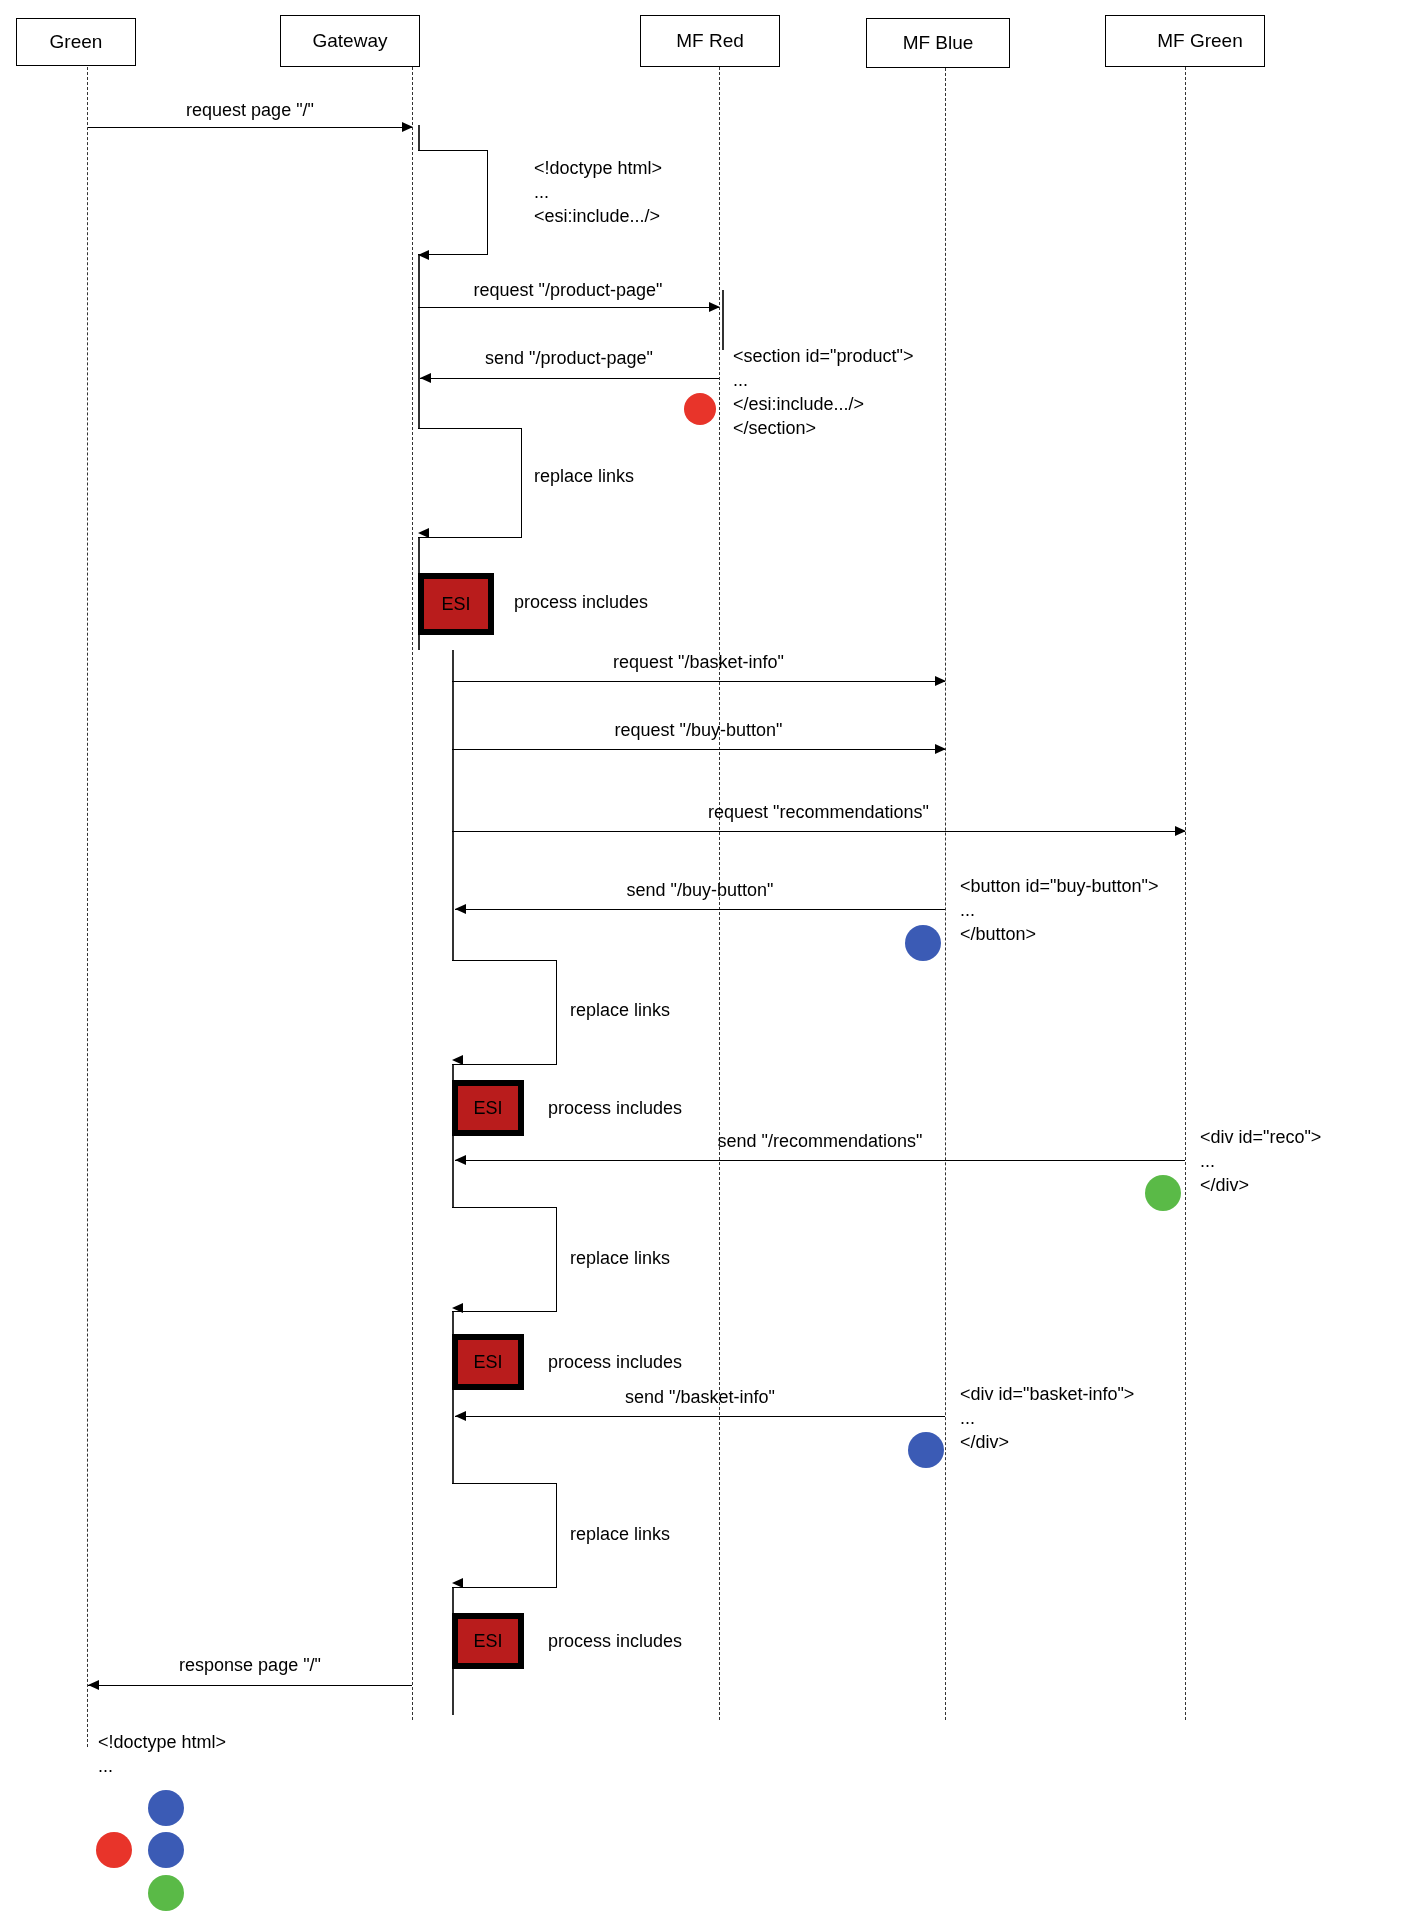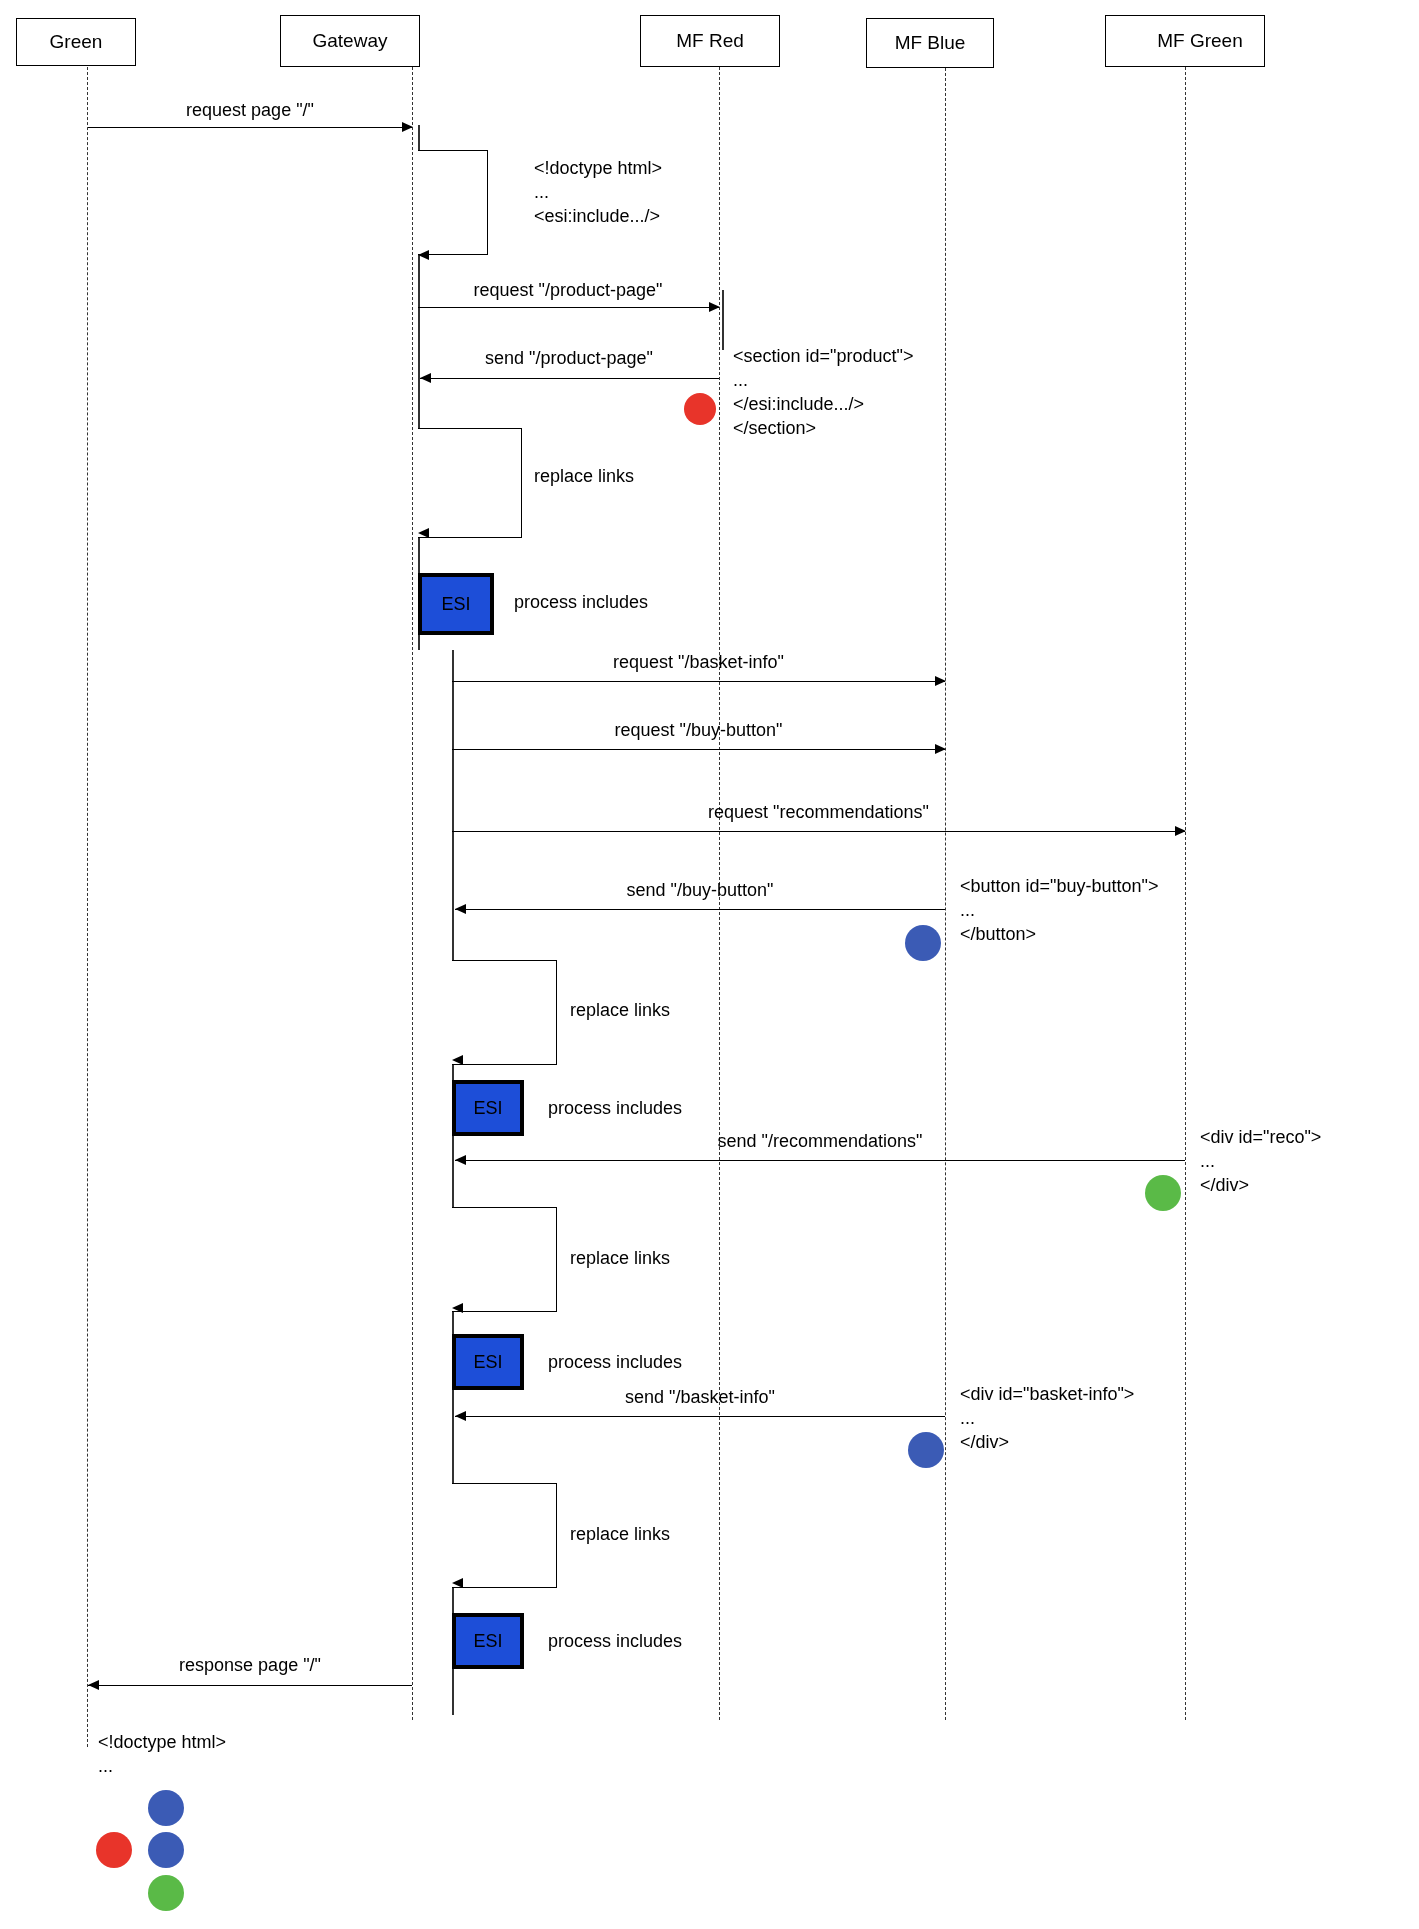--- a/index.html
+++ b/index.html
@@ -68,22 +68,22 @@
     background: #ffffff;
     box-sizing: border-box;
   }
   .self-label {
     position: absolute;
     font-size: 18px;
     white-space: nowrap;
   }
   .esi-box {
     position: absolute;
-    border: 4px solid #000000;
-    background: #1d4ed8;
+    border: 6px solid #000000;
+    background: #b91c1c;
     box-sizing: border-box;
     display: flex;
     align-items: center;
     justify-content: center;
     font-size: 18px;
   }
   .note {
     position: absolute;
     font-size: 18px;
     white-space: pre;
@@ -101,21 +101,21 @@
 
   <div class="lifeline-head" style="left:16px; top:18px; width:120px; height:48px;">
     <span>Green</span>
   </div>
   <div class="lifeline-head" style="left:280px; top:15px; width:140px; height:52px;">
     <span>Gateway</span>
   </div>
   <div class="lifeline-head" style="left:640px; top:15px; width:140px; height:52px;">
     <span>MF Red</span>
   </div>
-  <div class="lifeline-head" style="left:866px; top:18px; width:128px; height:50px;">
+  <div class="lifeline-head" style="left:866px; top:18px; width:144px; height:50px;">
     <span>MF Blue</span>
   </div>
   <div class="lifeline-head" style="left:1105px; top:15px; width:160px; height:52px;padding-left:30px;">
     <span>MF Green</span>
   </div>
 
   <div class="lifeline-line" style="left:87px; top:67px; height:1680px;"></div>
   <div class="lifeline-line" style="left:412px; top:67px; height:1653px;"></div>
   <div class="lifeline-line" style="left:719px; top:67px; height:1653px;"></div>
   <div class="lifeline-line" style="left:945px; top:68px; height:1652px;"></div>

